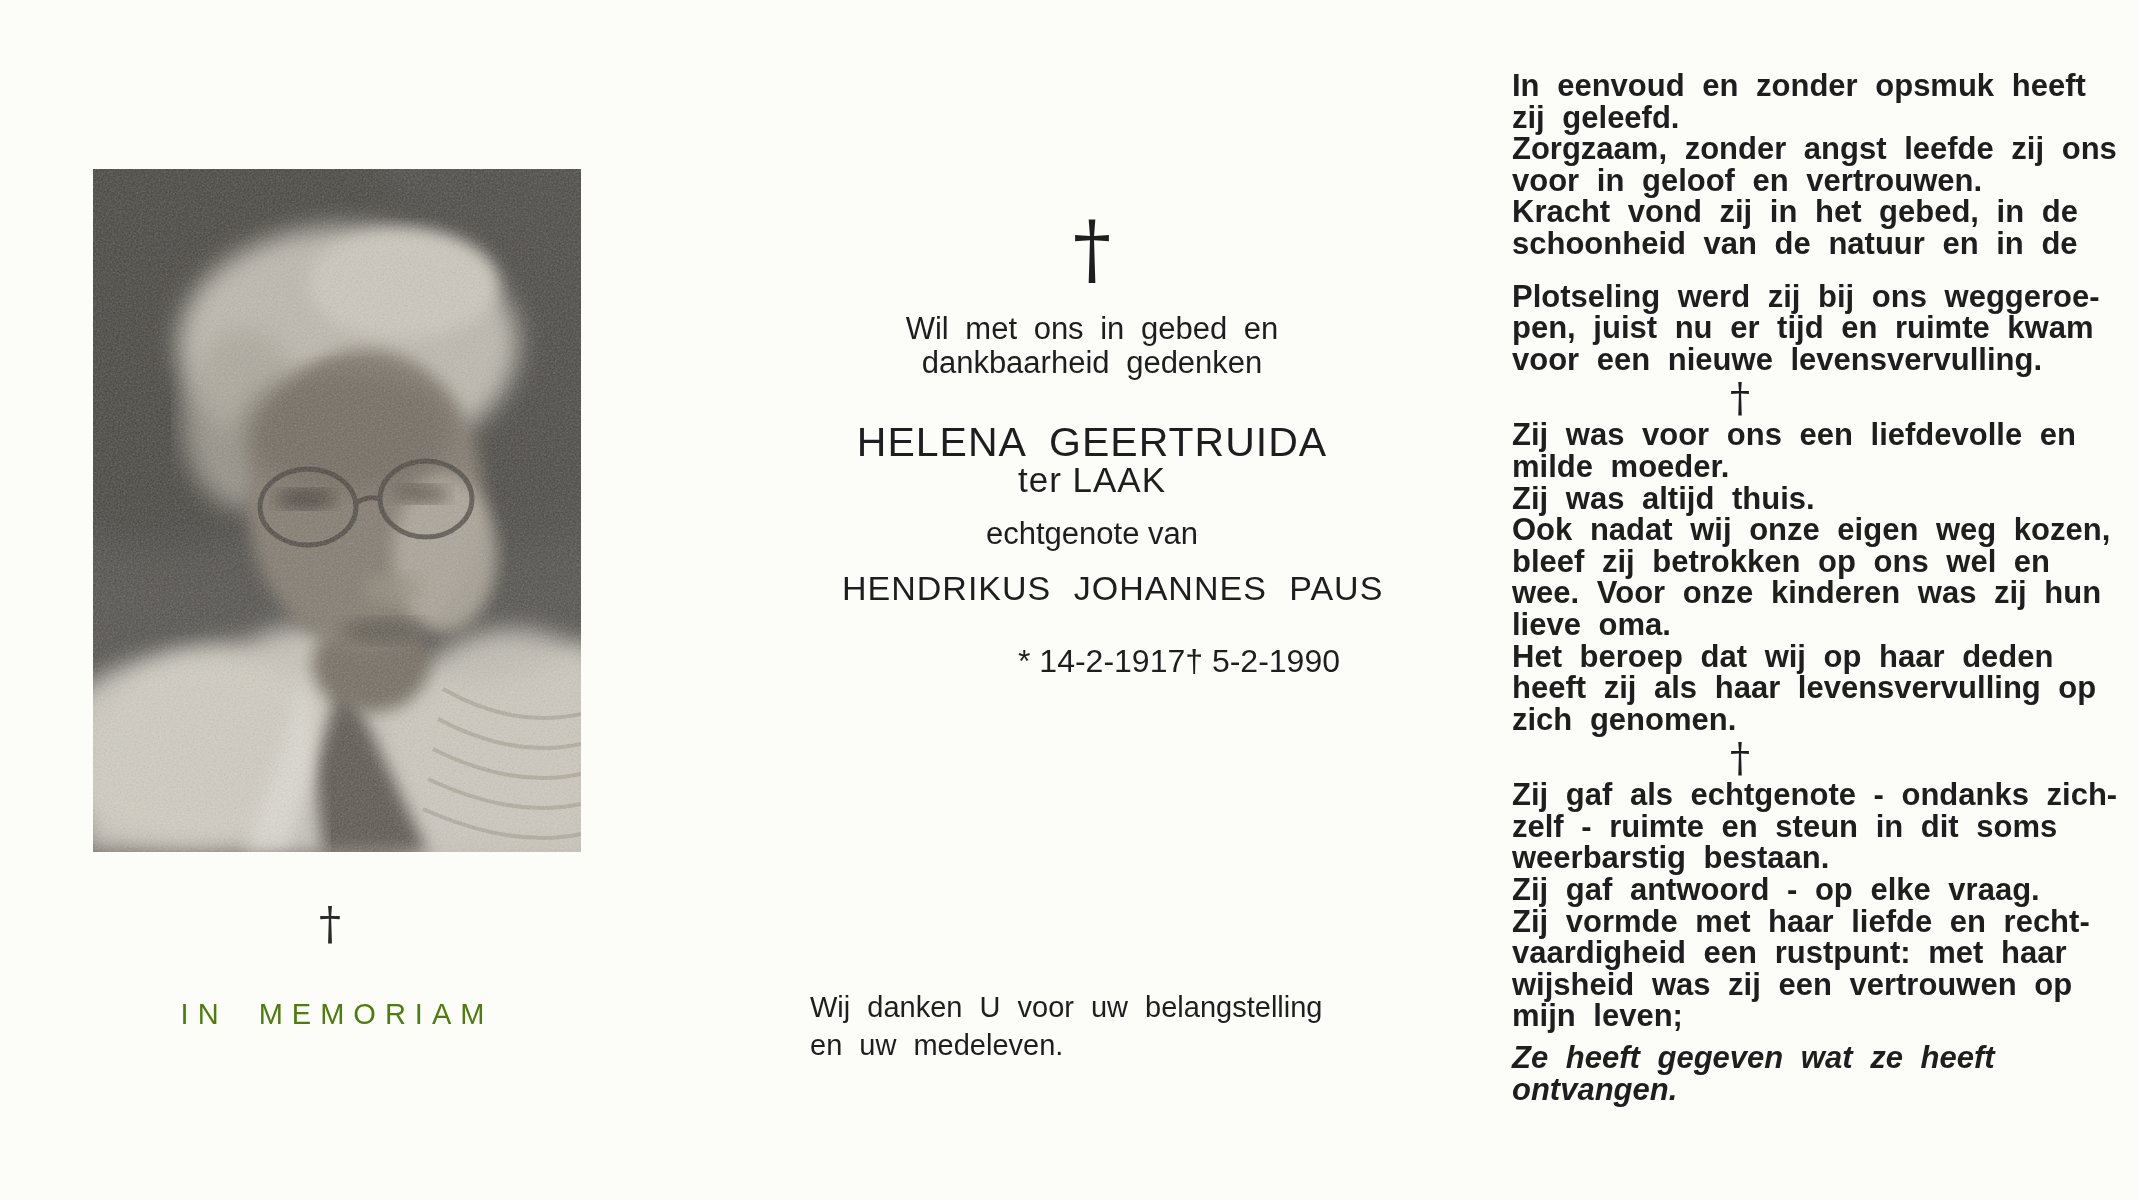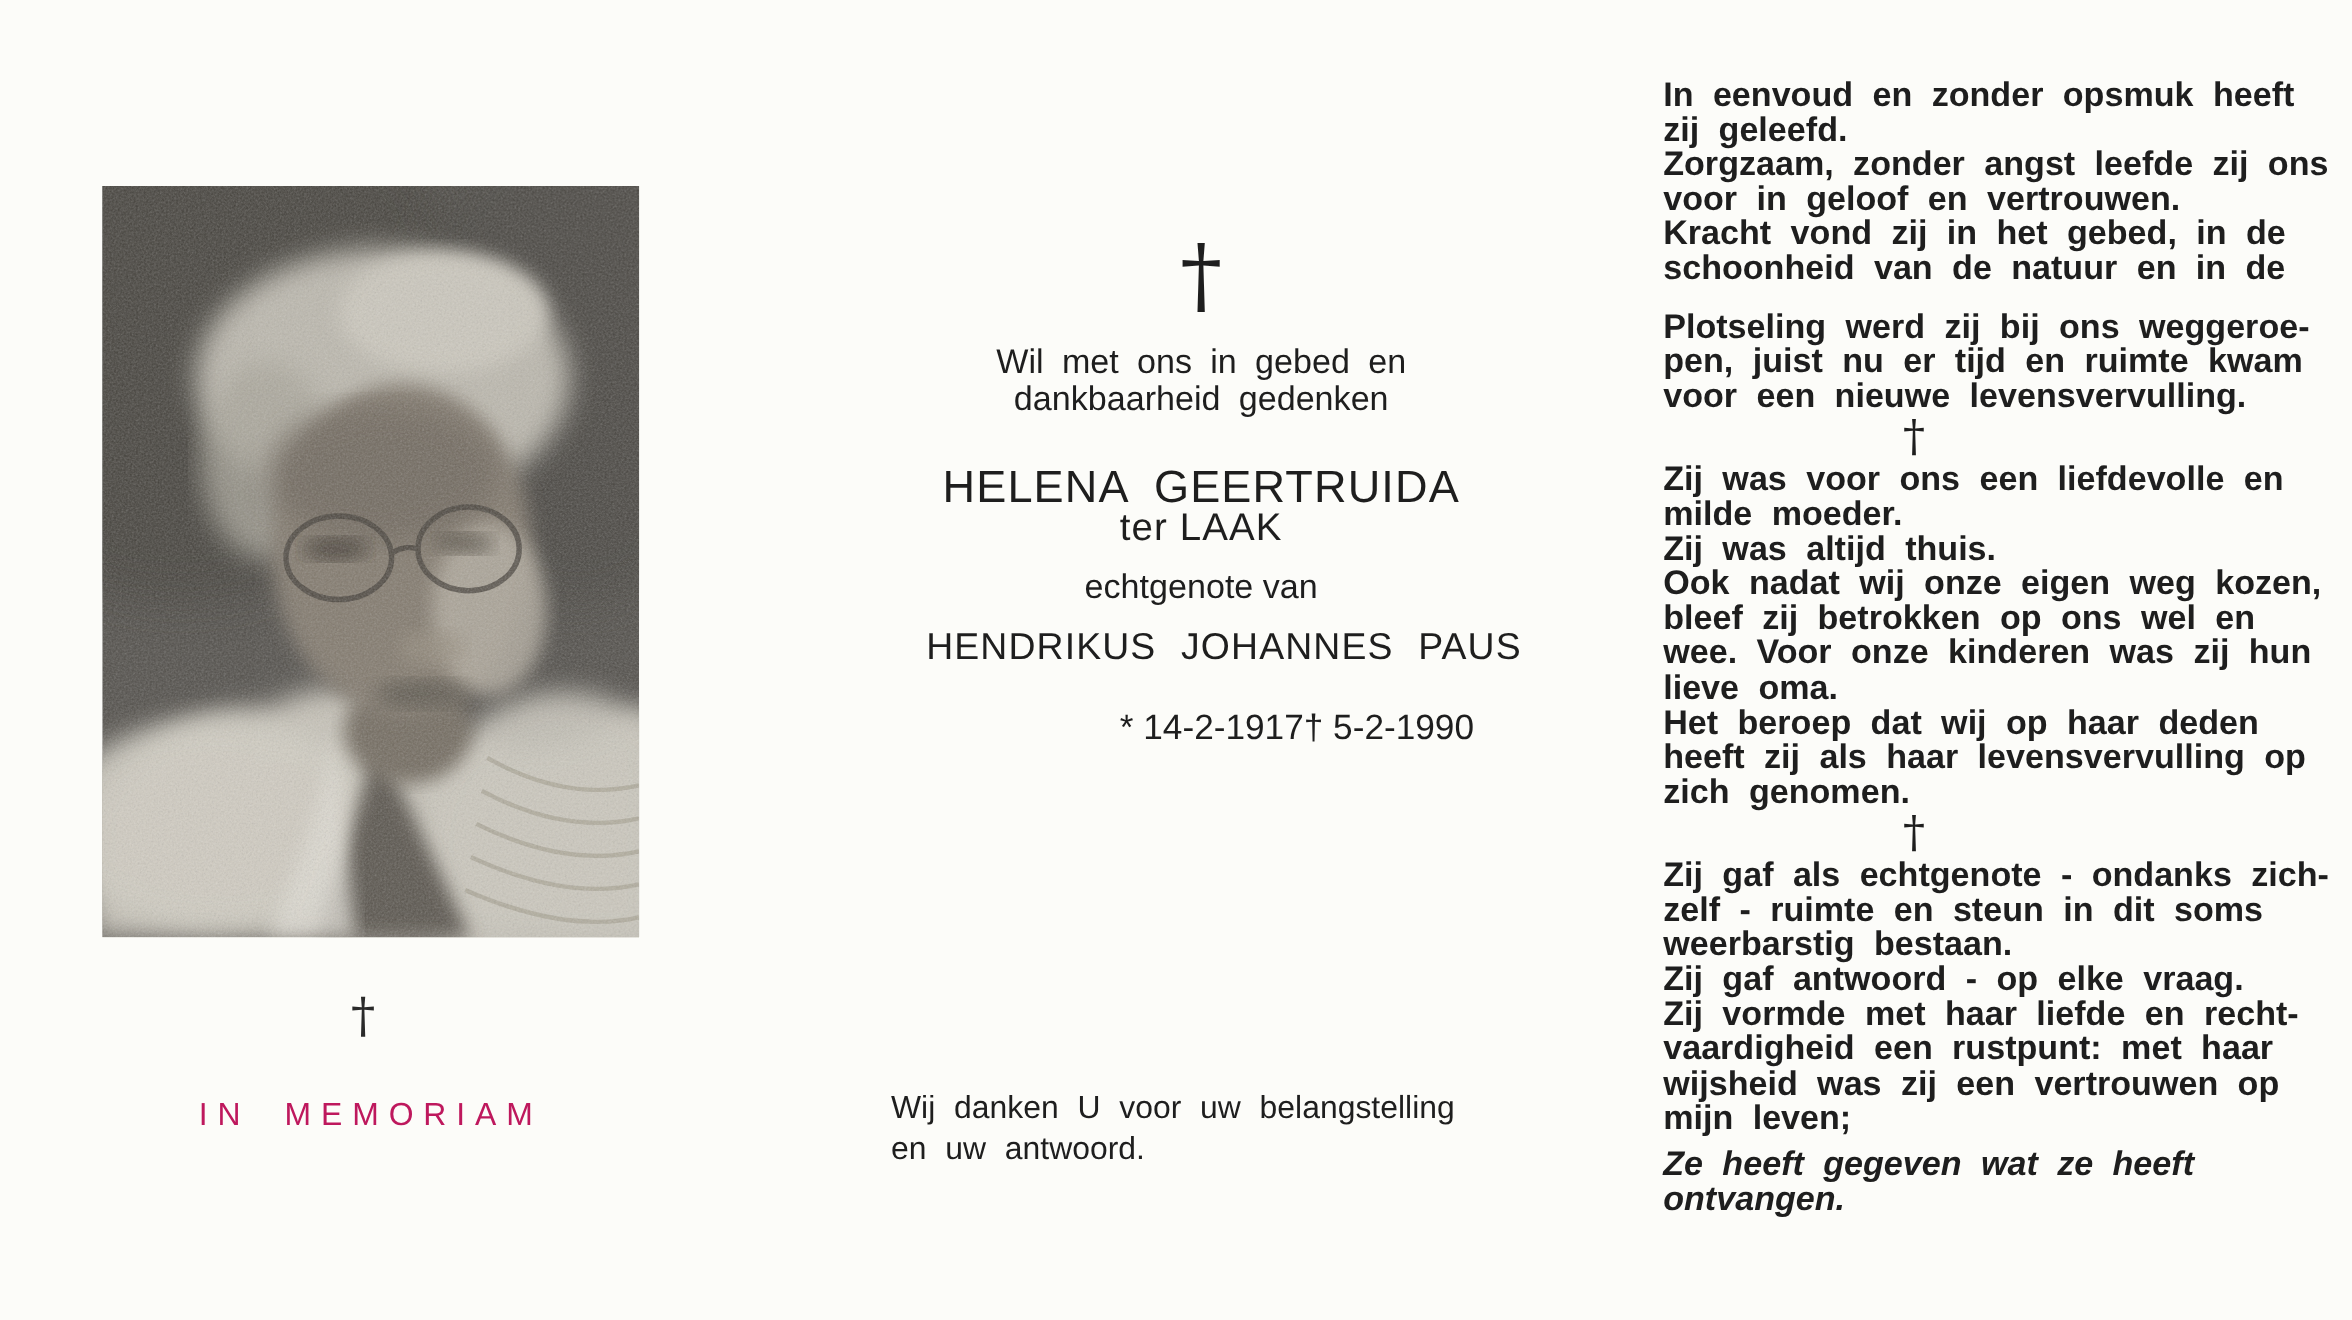--- a/index.html
+++ b/index.html
@@ -8,21 +8,21 @@
     background:#fcfcf9;color:#1e1e1e;
     font-family:"Liberation Sans","DejaVu Sans",sans-serif;
   }
   .abs{position:absolute;}
 
   
   #photo-frame{left:93px;top:169px;width:488px;height:683px;}
   #left-cross{left:130px;top:902px;width:400px;text-align:center;
     font-family:"DejaVu Serif",serif;font-size:44px;line-height:1;color:#2a2a2a;}
   #memoriam-title{left:93px;top:998px;width:488px;text-align:center;
-    font-size:29px;letter-spacing:9px;word-spacing:14px;color:#be185d;}
+    font-size:29px;letter-spacing:9px;word-spacing:14px;color:#4d7c0f;}
 
   
   .mid{left:842px;width:500px;text-align:center;}
   #mid-cross{top:212px;font-family:"DejaVu Serif",serif;font-size:76px;line-height:1;}
   #invit-1{top:311px;font-size:31px;word-spacing:8px;}
   #invit-2{top:345px;font-size:31px;word-spacing:8px;}
   #name-1{top:419px;font-size:41px;letter-spacing:1px;word-spacing:12px;white-space:nowrap;}
   #name-2{top:460px;font-size:35px;letter-spacing:1px;}
   #relation{top:516px;font-size:31px;}
   #spouse{top:569px;font-size:34px;letter-spacing:1px;word-spacing:12px;white-space:nowrap;}
@@ -123,21 +123,21 @@
 
 <div class="abs mid" id="spouse">HENDRIKUS JOHANNES PAUS</div>
 
 <div class="abs" id="dates-row">
   <span>* 14-2-1917</span>
   <span>† 5-2-1990</span>
 </div>
 
 <div class="abs" id="thanks">
   <div>Wij danken U voor uw belangstelling</div>
-  <div>en uw antwoord.</div>
+  <div>en uw medeleven.</div>
 </div>
 
 <div class="abs" id="right-panel-text">
     <div class="rp-para">
       <div class="rp-line">In eenvoud en zonder opsmuk heeft</div>
       <div class="rp-line">zij geleefd.</div>
       <div class="rp-line">Zorgzaam, zonder angst leefde zij ons</div>
       <div class="rp-line">voor in geloof en vertrouwen.</div>
       <div class="rp-line">Kracht vond zij in het gebed, in de</div>
       <div class="rp-line">schoonheid van de natuur en in de</div>

